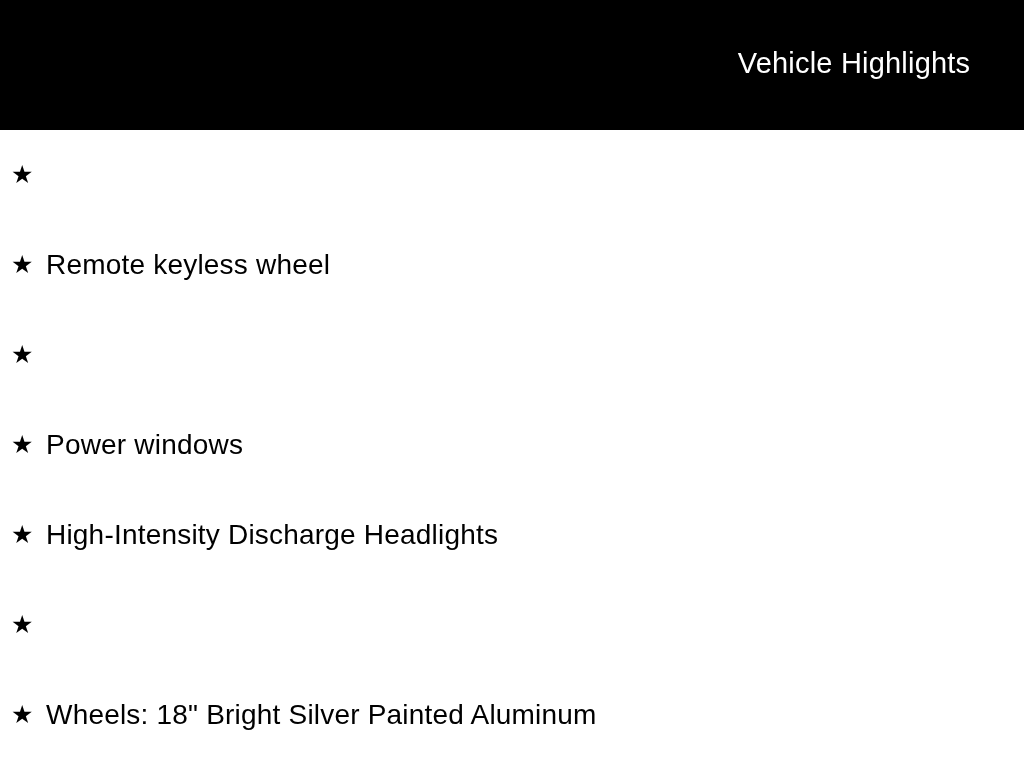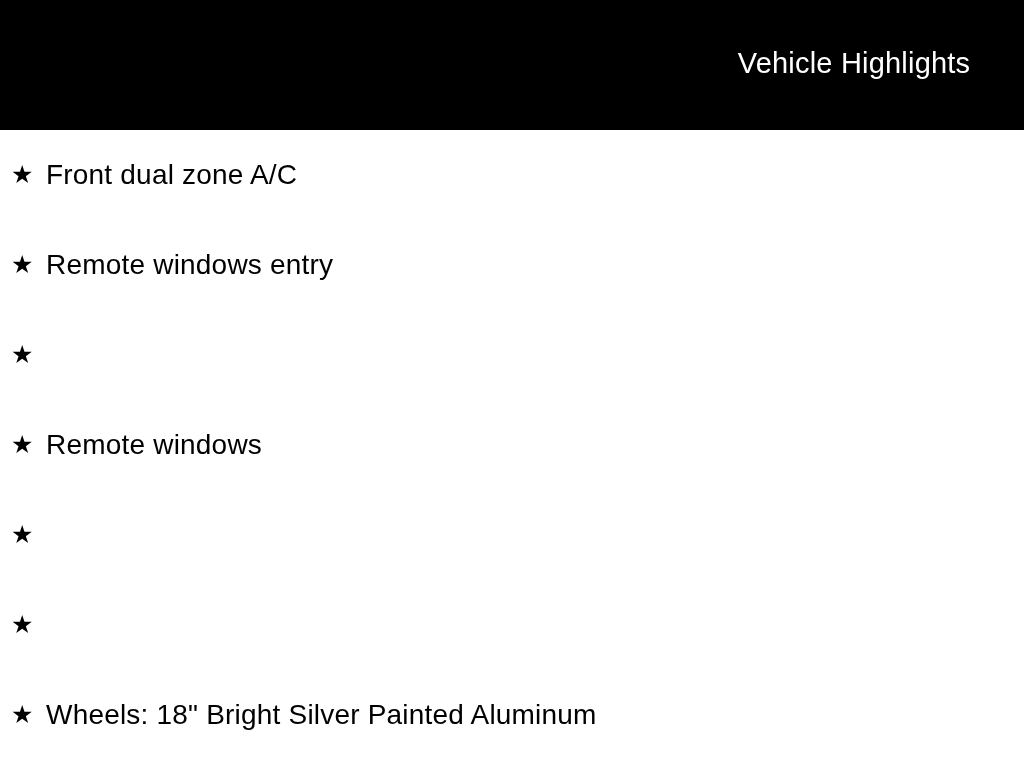--- a/index.html
+++ b/index.html
@@ -64,35 +64,35 @@
 
 <div class="page">
 
   <div class="header">
     <div class="header-title">Vehicle Highlights</div>
   </div>
 
   <ul class="highlights-list">
     <li class="highlight-item">
       <span class="star">★</span>
-      <span class="item-label">Front dual zone A/C</span>
     </li>
     <li class="highlight-item">
       <span class="star">★</span>
-      <span class="item-label">Remote windows entry</span>
+      <span class="item-label">Remote keyless wheel</span>
     </li>
     <li class="highlight-item">
       <span class="star">★</span>
     </li>
     <li class="highlight-item">
       <span class="star">★</span>
-      <span class="item-label">Remote windows</span>
+      <span class="item-label">Power windows</span>
     </li>
     <li class="highlight-item">
       <span class="star">★</span>
+      <span class="item-label">High-Intensity Discharge Headlights</span>
     </li>
     <li class="highlight-item">
       <span class="star">★</span>
     </li>
     <li class="highlight-item">
       <span class="star">★</span>
       <span class="item-label">Wheels: 18" Bright Silver Painted Aluminum</span>
     </li>
   </ul>
 

